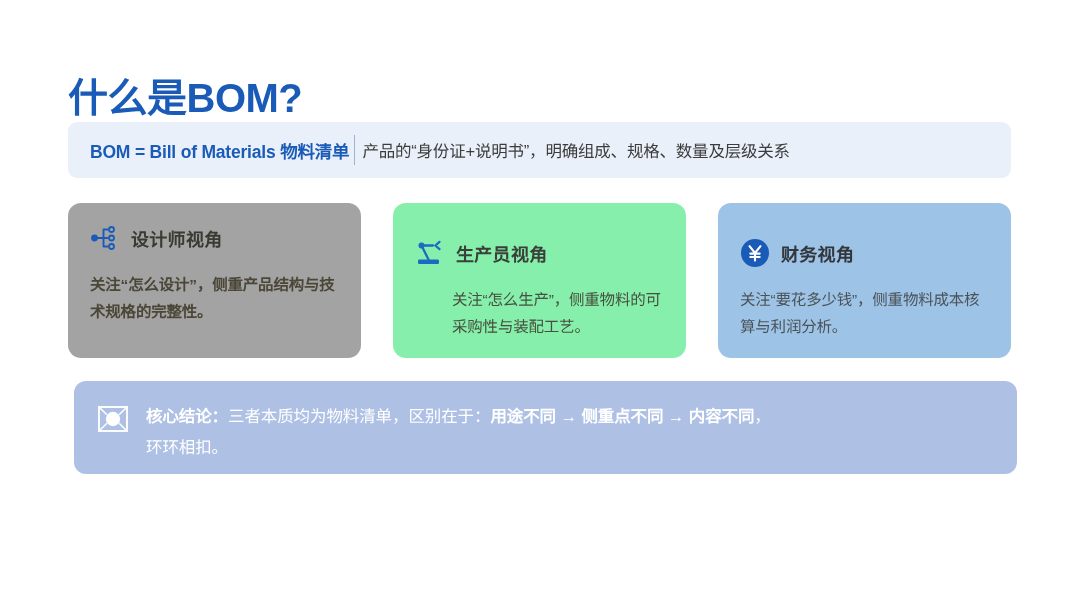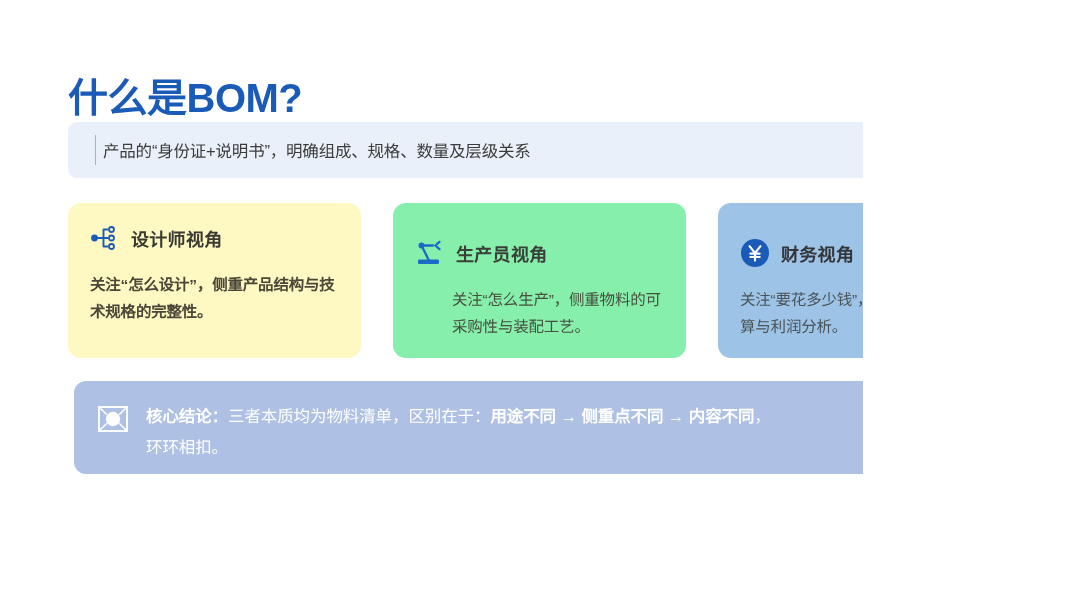--- a/index.html
+++ b/index.html
@@ -6,21 +6,21 @@
   html, body {
     margin: 0;
     padding: 0;
     background: #ffffff;
   }
   body {
     font-family: "Liberation Sans", "DejaVu Sans", sans-serif;
   }
   .slide {
     position: relative;
-    width: 863px;
+    width: 1080px;
     height: 608px;
     background: #ffffff;
     overflow: hidden;
     box-sizing: border-box;
   }
 
   
   .slide-title {
     position: absolute;
     left: 68px;
@@ -80,21 +80,21 @@
     gap: 32px;
   }
   .card {
     flex: 1 1 0;
     border-radius: 13px;
     box-sizing: border-box;
     padding: 20px 22px 18px 22px;
     display: flex;
     flex-direction: column;
   }
-  .card--design  { background: #fef9c3; }
+  .card--design  { background: #a3a3a3; }
   .card--produce { background: #86efac; justify-content: flex-end; }
   .card--finance { background: #9DC3E6; justify-content: flex-end; }
 
   .card-head {
     display: flex;
     align-items: center;
     gap: 11px;
     height: 30px;
   }
   .card-icon {
@@ -163,20 +163,21 @@
   .conclusion-line2 { display: block; }
 </style>
 </head>
 <body>
 
 <div class="slide">
 
   <h1 class="slide-title">什么是BOM?</h1>
 
   <div class="definition-bar">
+    <span class="definition-term">BOM = Bill of Materials 物料清单</span>
     <span class="definition-divider"></span>
     <span class="definition-desc">产品的“身份证+说明书”，明确组成、规格、数量及层级关系</span>
   </div>
 
   <div class="cards-row">
 
     <div class="card card--design">
       <div class="card-head">
         <span class="card-icon">
           <svg width="30" height="30" viewBox="0 0 30 30" aria-hidden="true">

